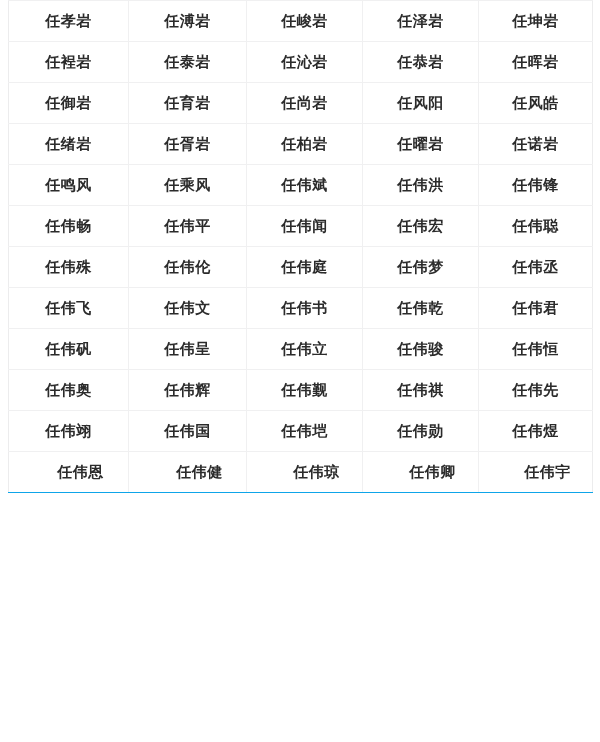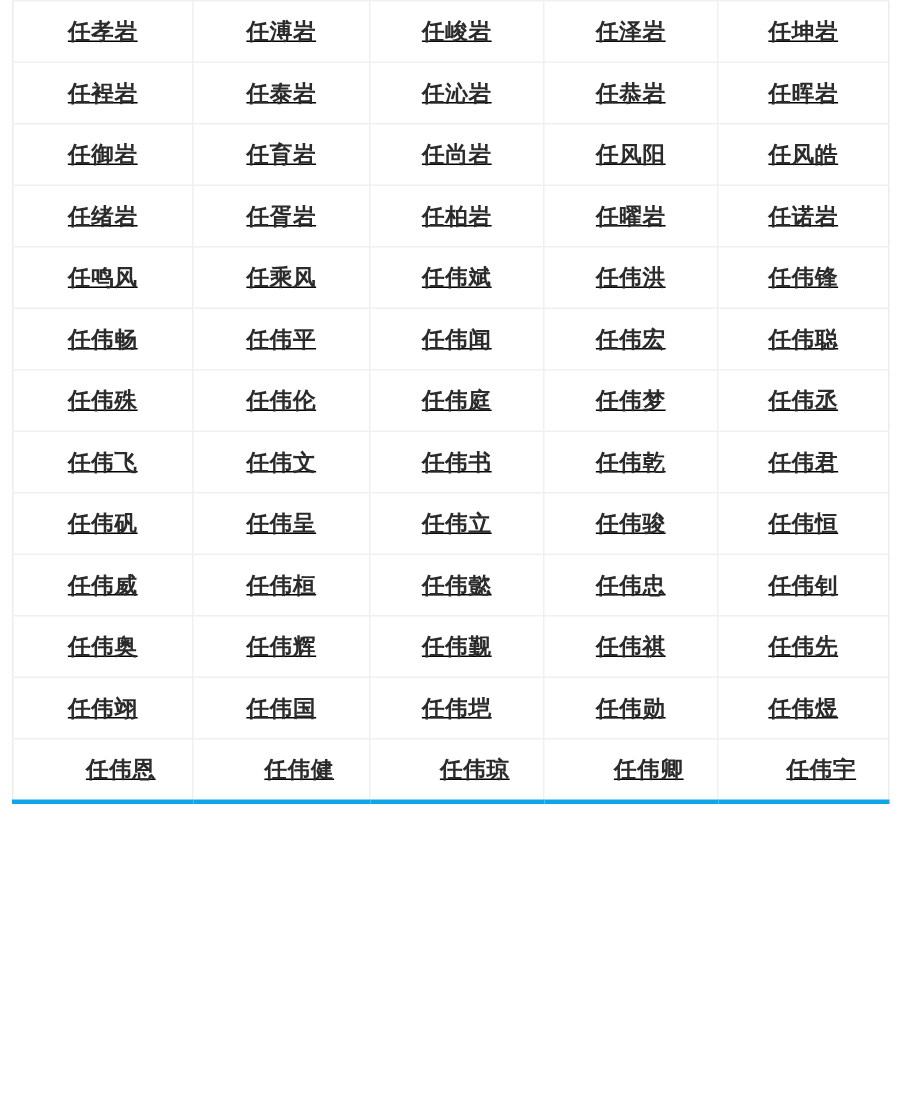--- a/index.html
+++ b/index.html
@@ -22,21 +22,20 @@
     box-sizing: border-box;
     padding: 0 8px;
   }
   table.name-table {
     width: 584px;
     border-collapse: collapse;
     table-layout: fixed;
     background: #ffffff;
     border-left: 1px solid #ececed;
     border-right: 1px solid #ececed;
-    text-decoration: underline;
   }
   table.name-table td {
     height: 40px;
     line-height: 40px;
     text-align: center;
     vertical-align: middle;
     font-size: 15px;
     color: #2b2b2b;
     font-weight: 700;
     letter-spacing: 0.5px;
@@ -47,21 +46,21 @@
     overflow: hidden;
     font-family: "DejaVu Sans", "Liberation Sans", sans-serif;
   }
   table.name-table tr td:last-child {
     border-right: none;
   }
   table.name-table tr:first-child td {
     border-top: 1px solid #f0f0f1;
   }
   table.name-table tr:last-child td {
-    border-bottom: 3px solid #0ea5e9;
+    border-bottom: 1px solid #0ea5e9;
     padding-left: 24px;
   }
   table.name-table col.c0 { width: 120px; }
   table.name-table col.c1 { width: 118px; }
   table.name-table col.c2 { width: 116px; }
   table.name-table col.c3 { width: 116px; }
   table.name-table col.c4 { width: 114px; }
 </style>
 </head>
 <body>
@@ -133,27 +132,20 @@
           <td>任伟君</td>
         </tr>
         <tr>
           <td>任伟矾</td>
           <td>任伟呈</td>
           <td>任伟立</td>
           <td>任伟骏</td>
           <td>任伟恒</td>
         </tr>
         <tr>
-          <td>任伟威</td>
-          <td>任伟桓</td>
-          <td>任伟懿</td>
-          <td>任伟忠</td>
-          <td>任伟钊</td>
-        </tr>
-        <tr>
           <td>任伟奥</td>
           <td>任伟辉</td>
           <td>任伟觐</td>
           <td>任伟祺</td>
           <td>任伟先</td>
         </tr>
         <tr>
           <td>任伟翊</td>
           <td>任伟国</td>
           <td>任伟垲</td>

